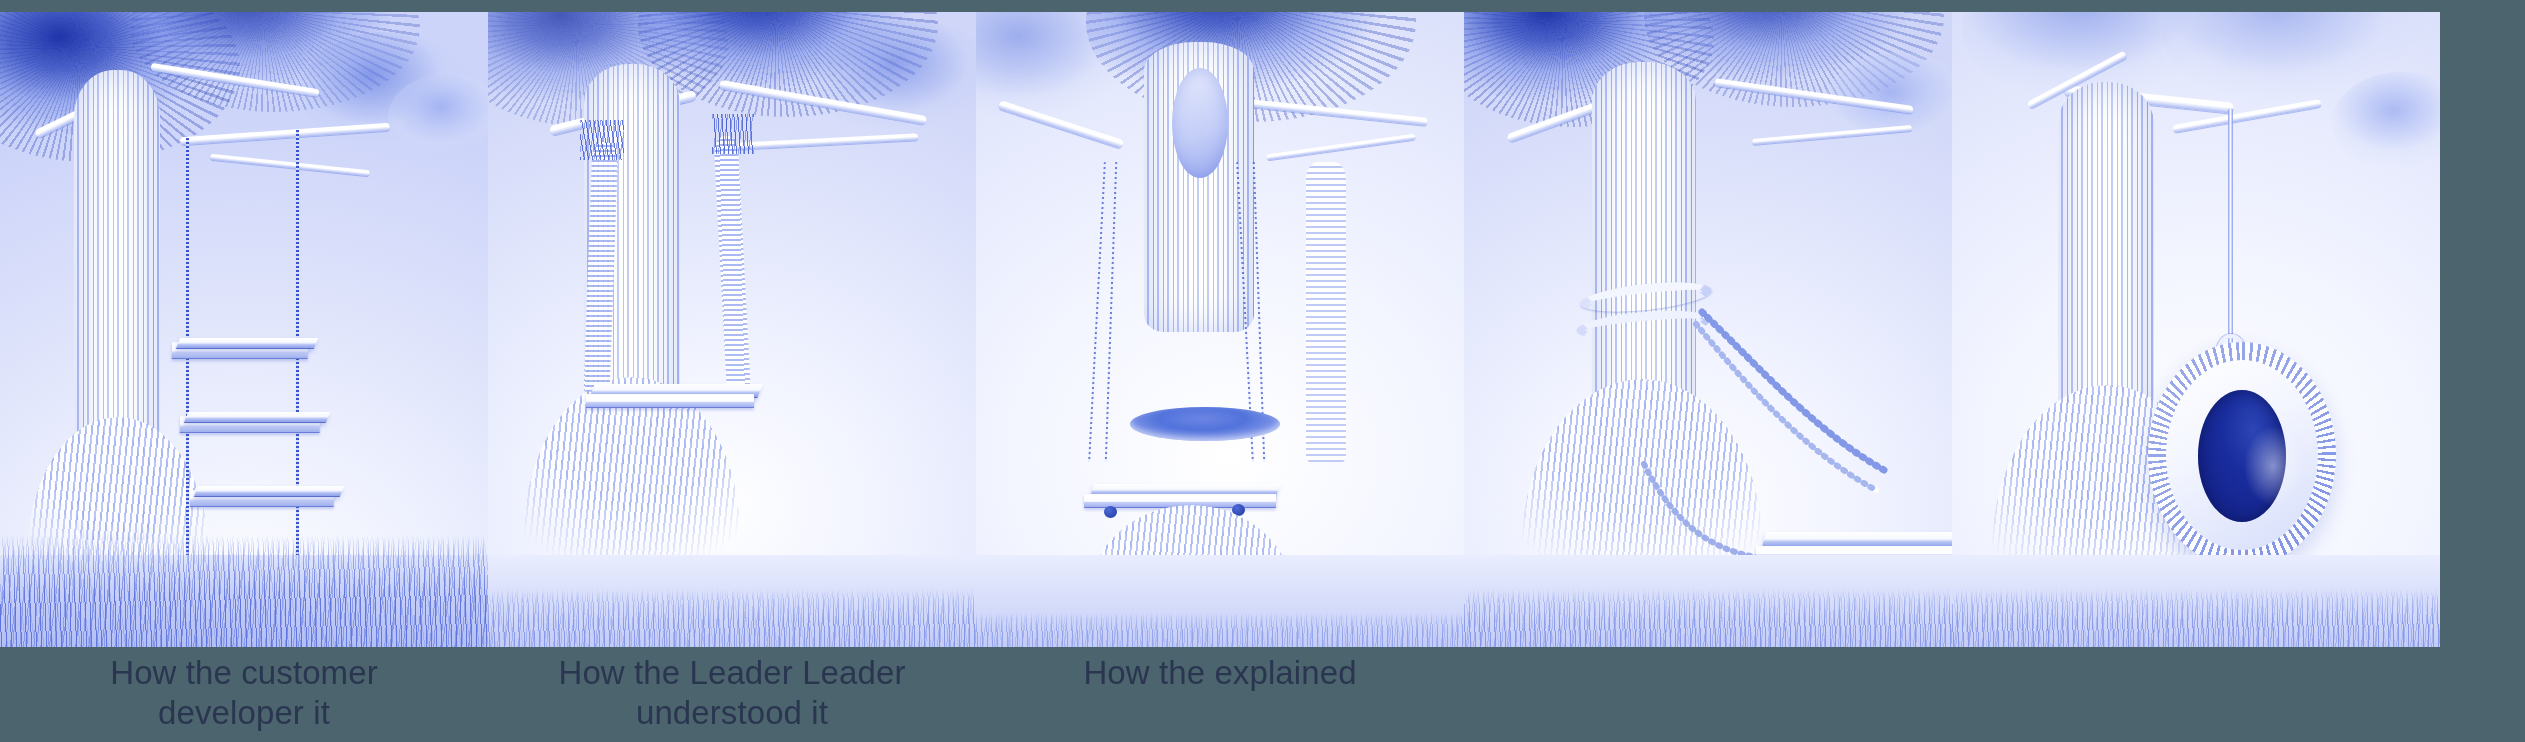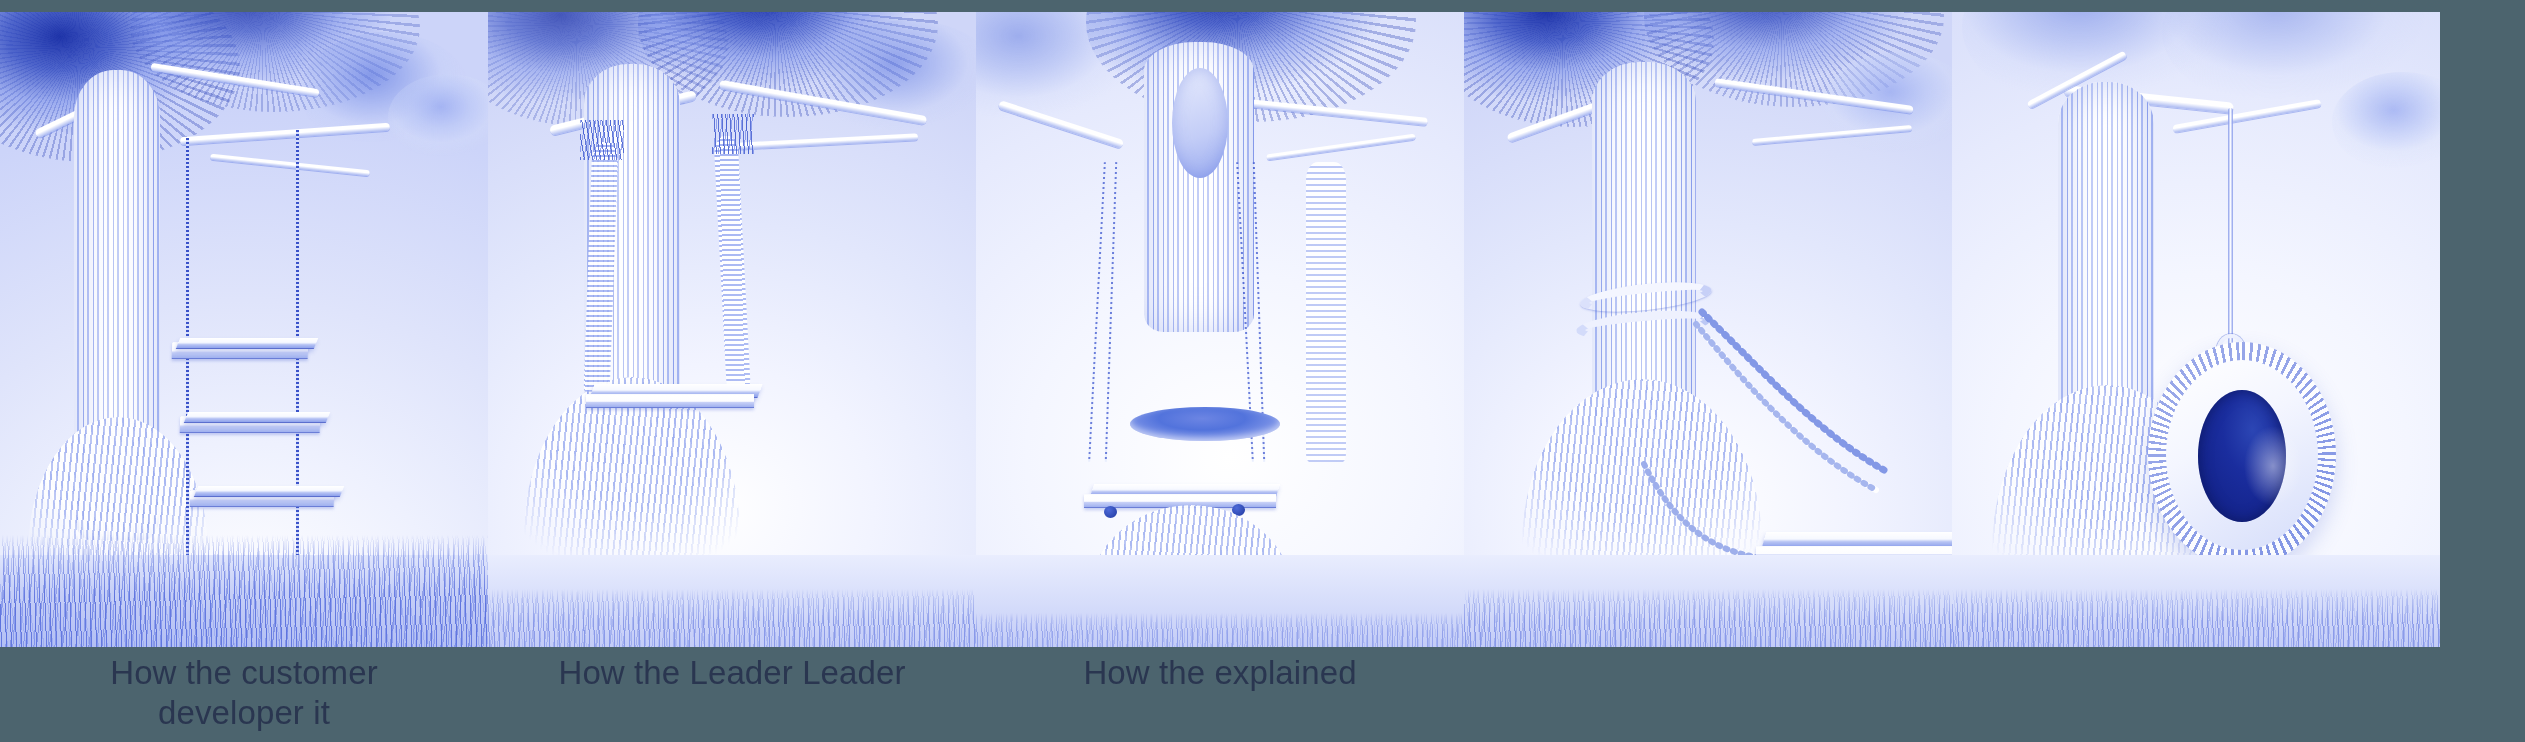--- a/index.html
+++ b/index.html
@@ -329,20 +329,21 @@
       <div class="seat-plate" style="left:104px; top:372px; width:168px; height:14px; transform:skewX(-20deg);"></div>
       <div class="board" style="left:98px; top:382px; width:168px; height:14px;"></div>
 
       <div class="horizon"></div>
       <div class="ground soft"></div>
       <div class="grass low"></div>
     </div>
 
     <div class="caption">
       <div>How the Leader Leader</div>
+      <div>understood it</div>
     </div>
   </div>
 
   <div class="panel">
     <div class="frame">
       <div class="sky pale"></div>
 
       <div class="canopy fuzz" style="left:110px; top:-90px; width:330px; height:200px;"></div>
       <div class="canopy mid" style="left:-50px; top:-30px; width:220px; height:150px; opacity:.62;"></div>
 

